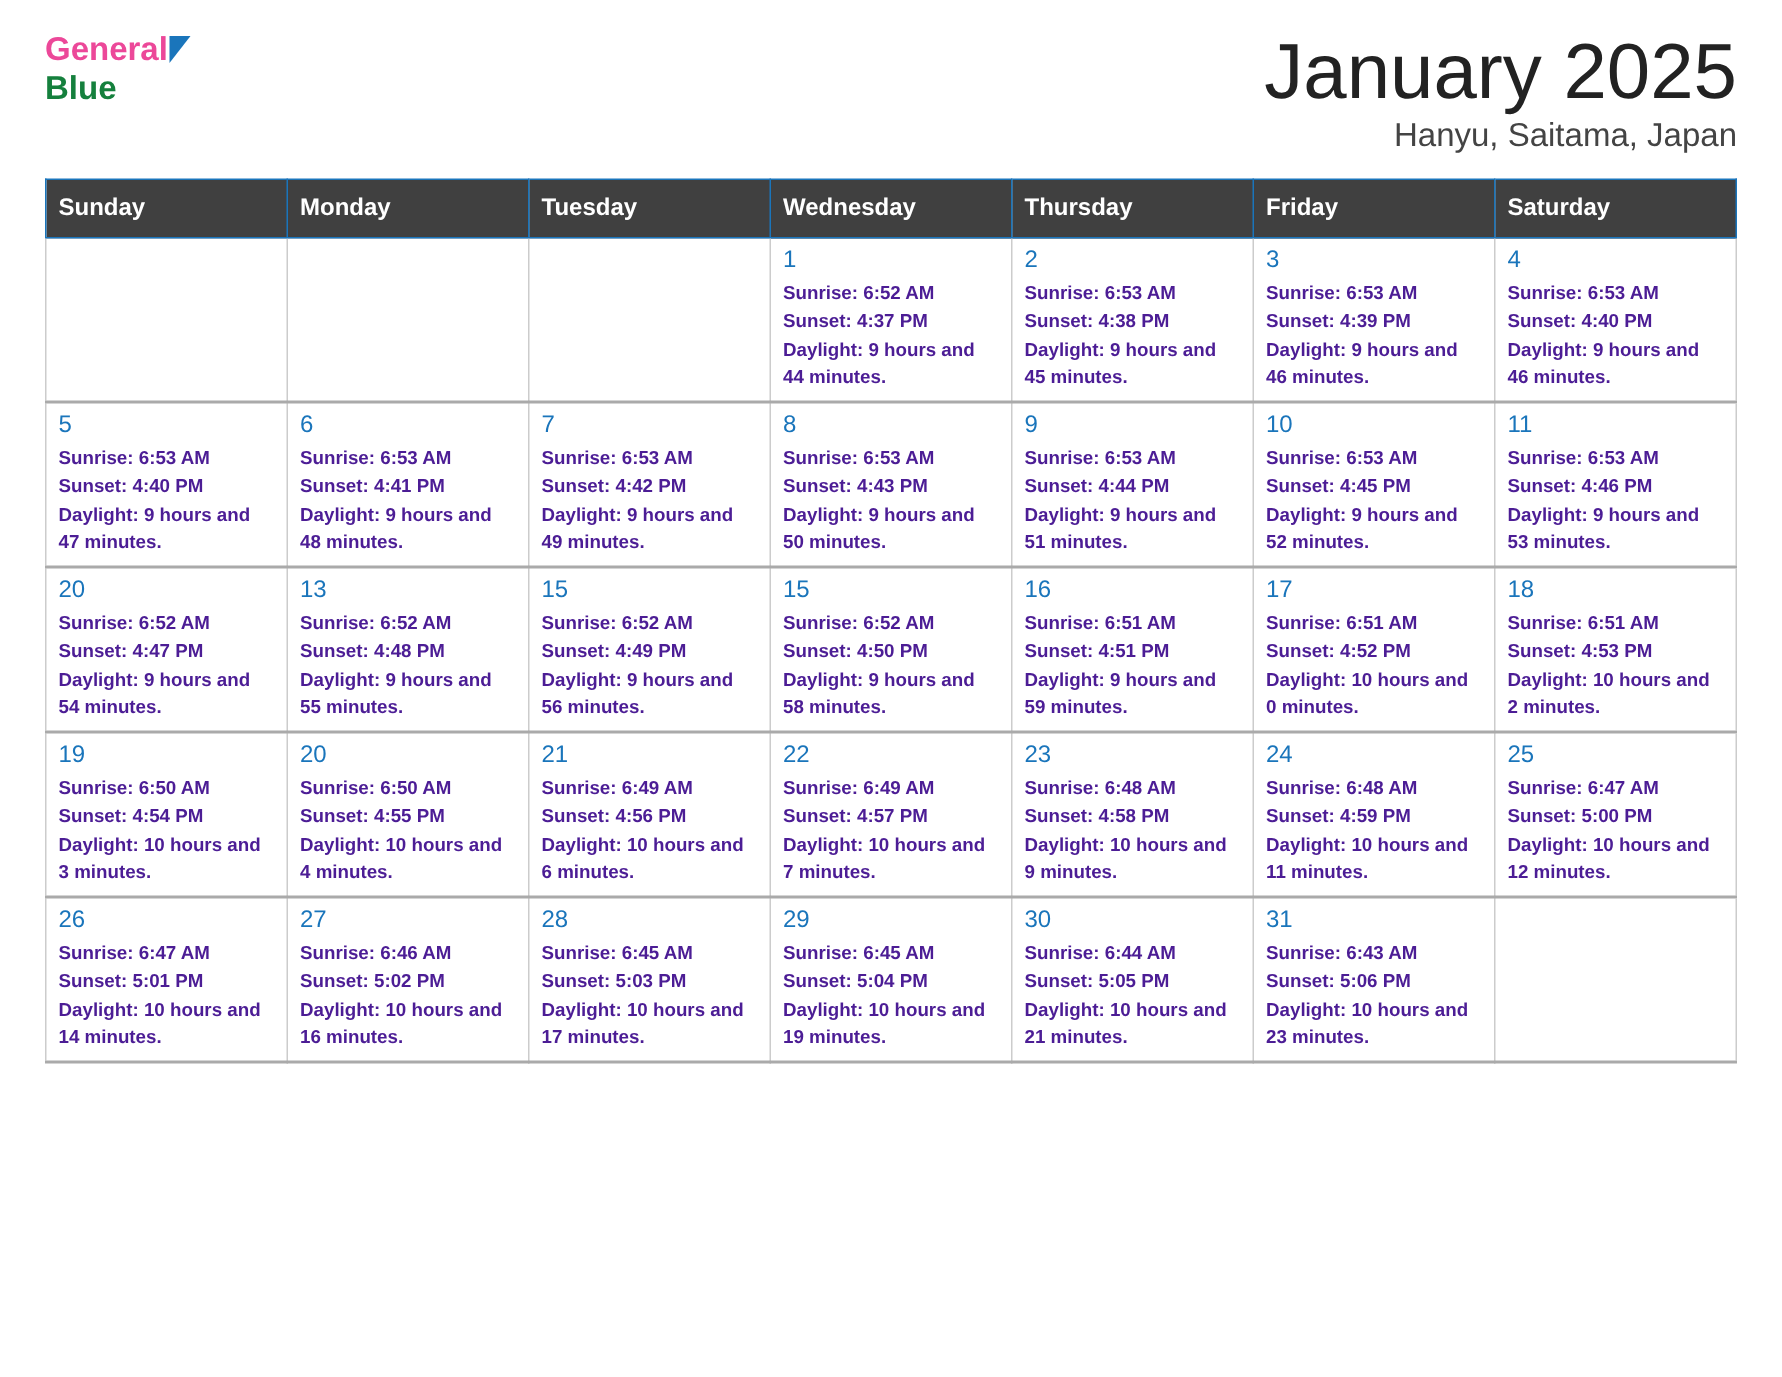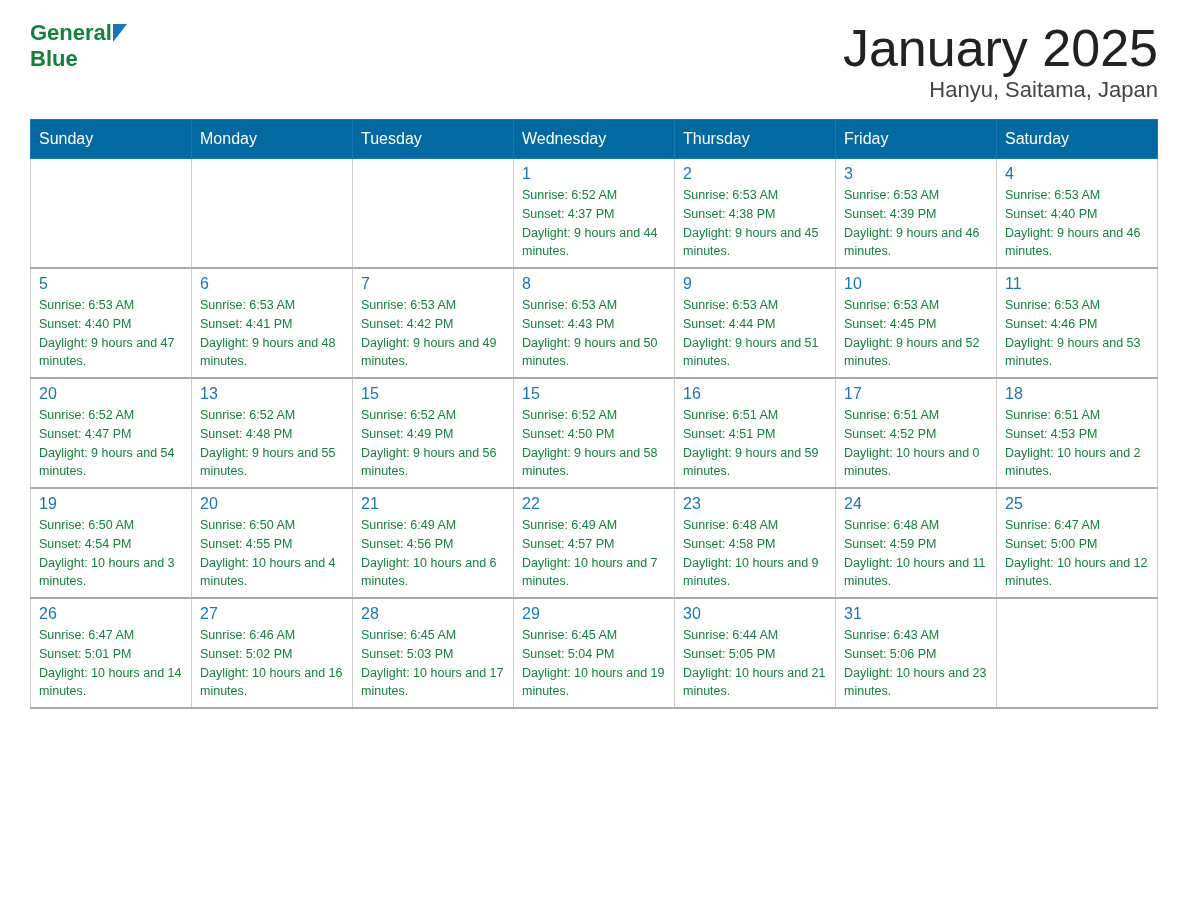--- a/index.html
+++ b/index.html
@@ -12,21 +12,21 @@
     }
     .header {
       display: flex;
       justify-content: space-between;
       align-items: flex-start;
       margin-bottom: 16px;
     }
     .logo-text-general {
       font-size: 22px;
       font-weight: bold;
-      color: #15803d;
+      color: #ec4899;
     }
     .logo-text-blue {
       font-size: 22px;
       font-weight: bold;
       color: #15803d;
     }
     .logo-wrapper {
       display: flex;
       flex-direction: column;
       align-items: flex-start;
@@ -48,24 +48,24 @@
       font-size: 22px;
       color: #444;
       margin-top: 0;
     }
     .calendar {
       width: 100%;
       border-collapse: collapse;
       border: 1px solid #bbb;
     }
     .calendar thead tr th {
-      background-color: #0369a1;
+      background-color: #404040;
       color: #fff;
       font-size: 16px;
-      font-weight: normal;
+      font-weight: bold;
       padding: 10px 8px;
       text-align: left;
       border: 1px solid #1a75bb;
     }
     .calendar tbody tr td {
       border: 1px solid #ccc;
       vertical-align: top;
       padding: 6px 8px;
       width: 14.28%;
       min-height: 90px;
@@ -74,22 +74,23 @@
     }
     .day-number {
       font-size: 16px;
       color: #1a75bb;
       font-weight: normal;
       display: block;
       margin-bottom: 3px;
     }
     .day-info {
       font-size: 12.5px;
-      color: #15803d;
+      color: #4c1d95;
       line-height: 1.5;
+      font-weight: bold;
     }
     .empty-cell {
       background: #fff;
     }
     tbody tr td:first-child .day-number,
     tbody tr td:last-child .day-number {
       color: #1a75bb;
     }
     .calendar tbody tr {
       border-bottom: 2px solid #aaa;

